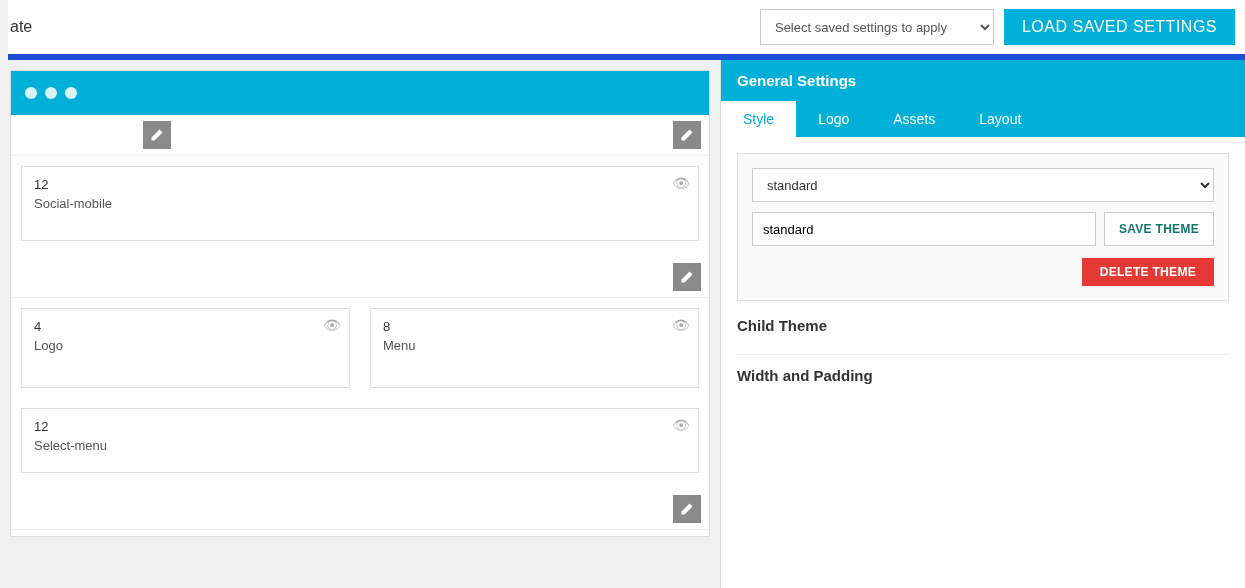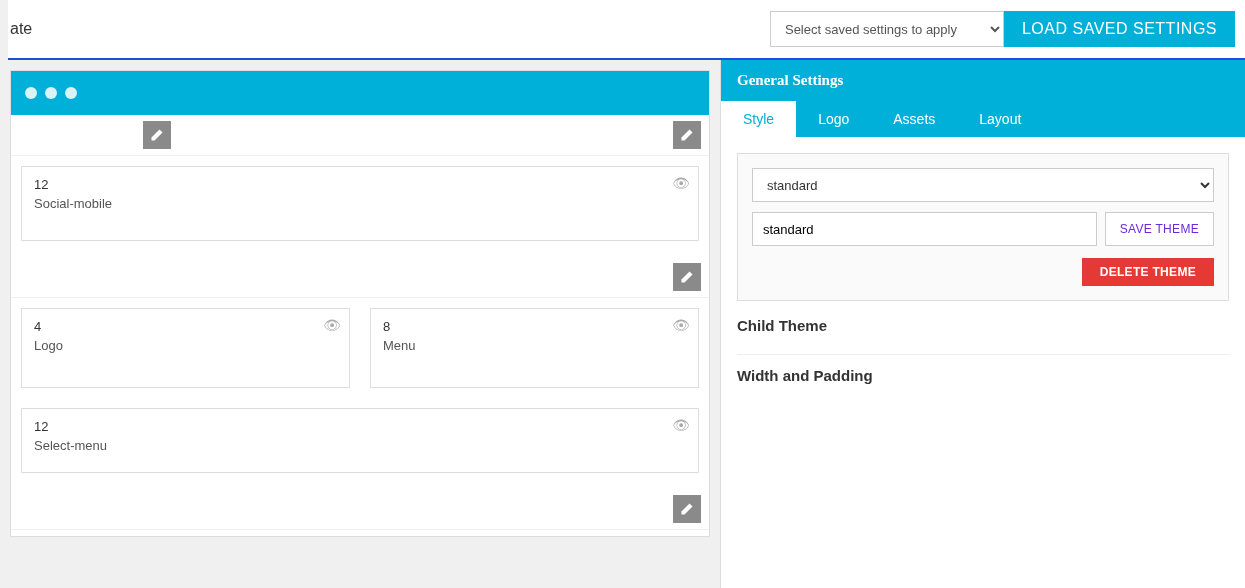--- a/index.html
+++ b/index.html
@@ -12,23 +12,24 @@
       position: relative;
     }
 
     
     .top-bar {
       display: flex;
       align-items: center;
       justify-content: flex-end;
       padding: 8px 0px 8px 0px;
       background: #fff;
-      border-bottom: 2px solid #1d4ed8;
+      border-bottom: 6px solid #1d4ed8;
       height: 60px;
       padding-right: 10px;
+      gap: 10px;
       margin-left: 8px;
     }
     .top-bar-title {
       position: absolute;
       left: 0;
       font-size: 16px;
       color: #333;
       font-weight: 500;
       padding-left: 10px;
     }
@@ -152,21 +153,20 @@
       border-left: 1px solid #ddd;
       overflow-y: auto;
     }
 
     .panel-header {
       background: #00b0d8;
       color: #fff;
       padding: 12px 16px;
       font-size: 15px;
       font-weight: 600;
-      font-family: Liberation Serif, serif;
     }
 
     
     .tabs-bar {
       display: flex;
       background: #00b0d8;
       border-bottom: none;
     }
     .tab-item {
       padding: 10px 22px;
@@ -225,22 +225,22 @@
       border: 1px solid #ccc;
       padding: 6px 10px;
       font-size: 13px;
       height: 34px;
     }
     .save-theme-btn {
       background: #fff;
       border: 1px solid #ccc;
       padding: 6px 14px;
       font-size: 12px;
-      font-weight: normal;
-      color: #6d28d9;
+      font-weight: bold;
+      color: #0f766e;
       cursor: pointer;
       height: 34px;
       letter-spacing: 0.3px;
     }
 
     .delete-theme-area {
       display: flex;
       justify-content: flex-end;
     }
     .delete-theme-btn {

